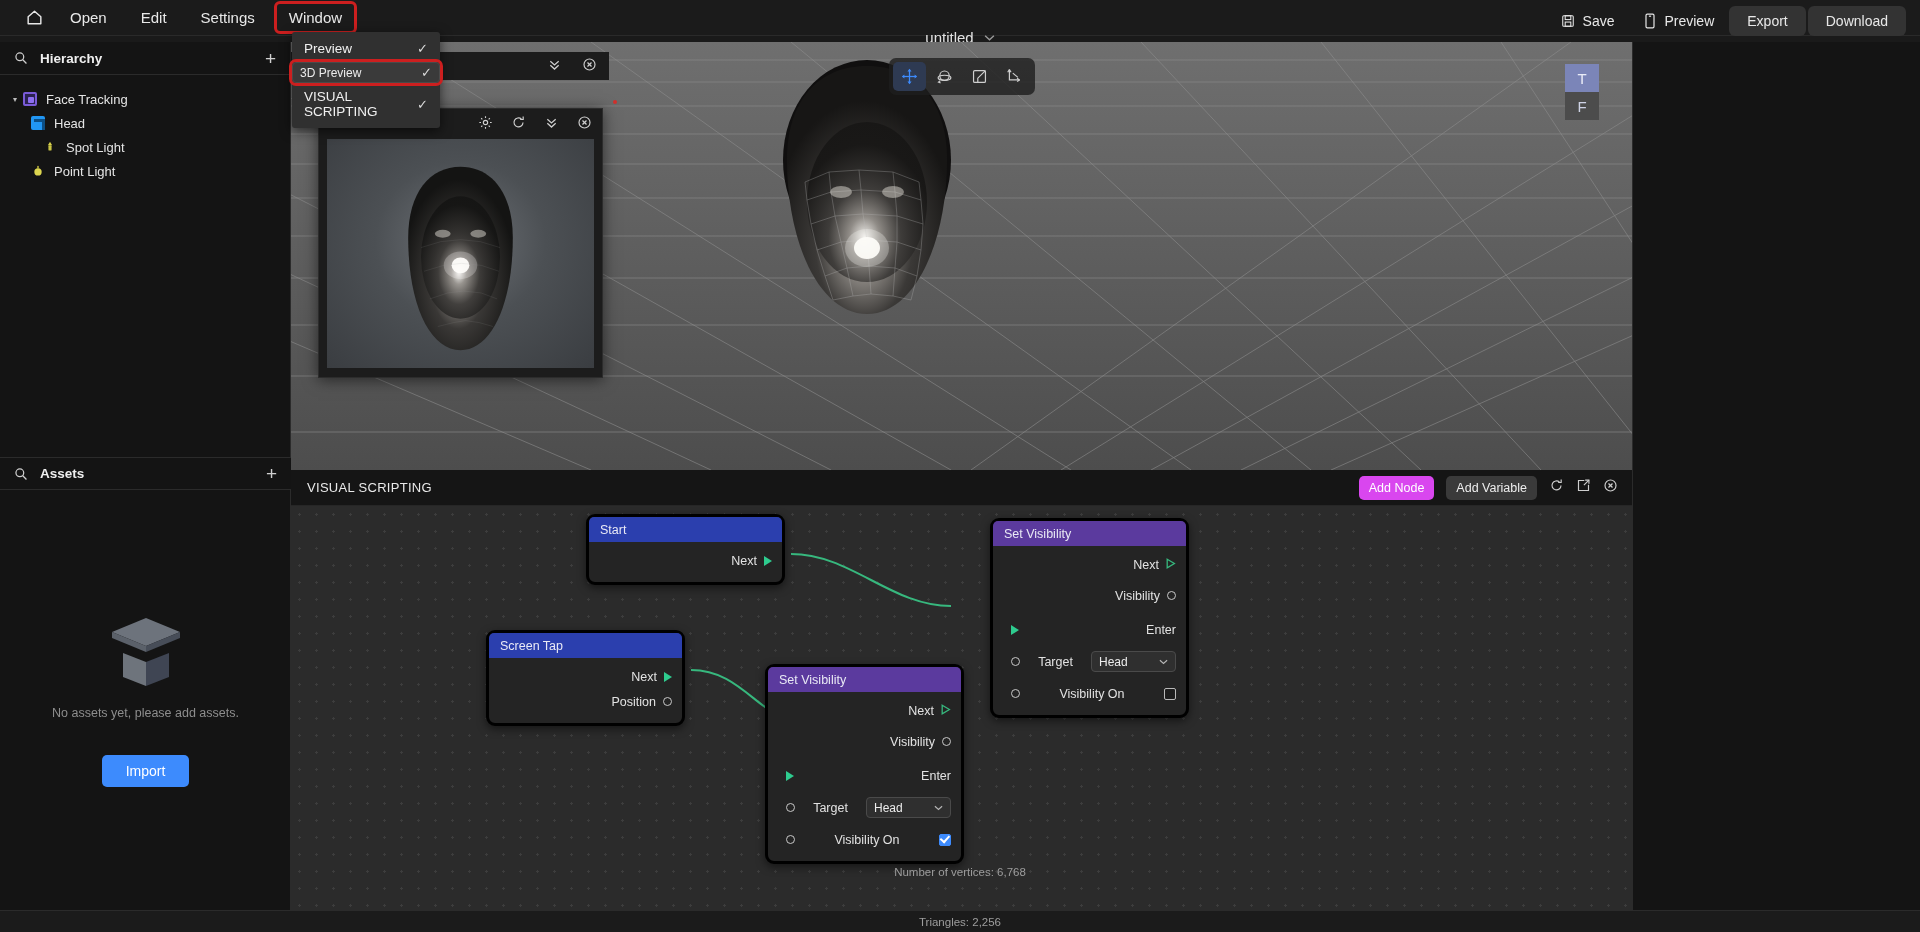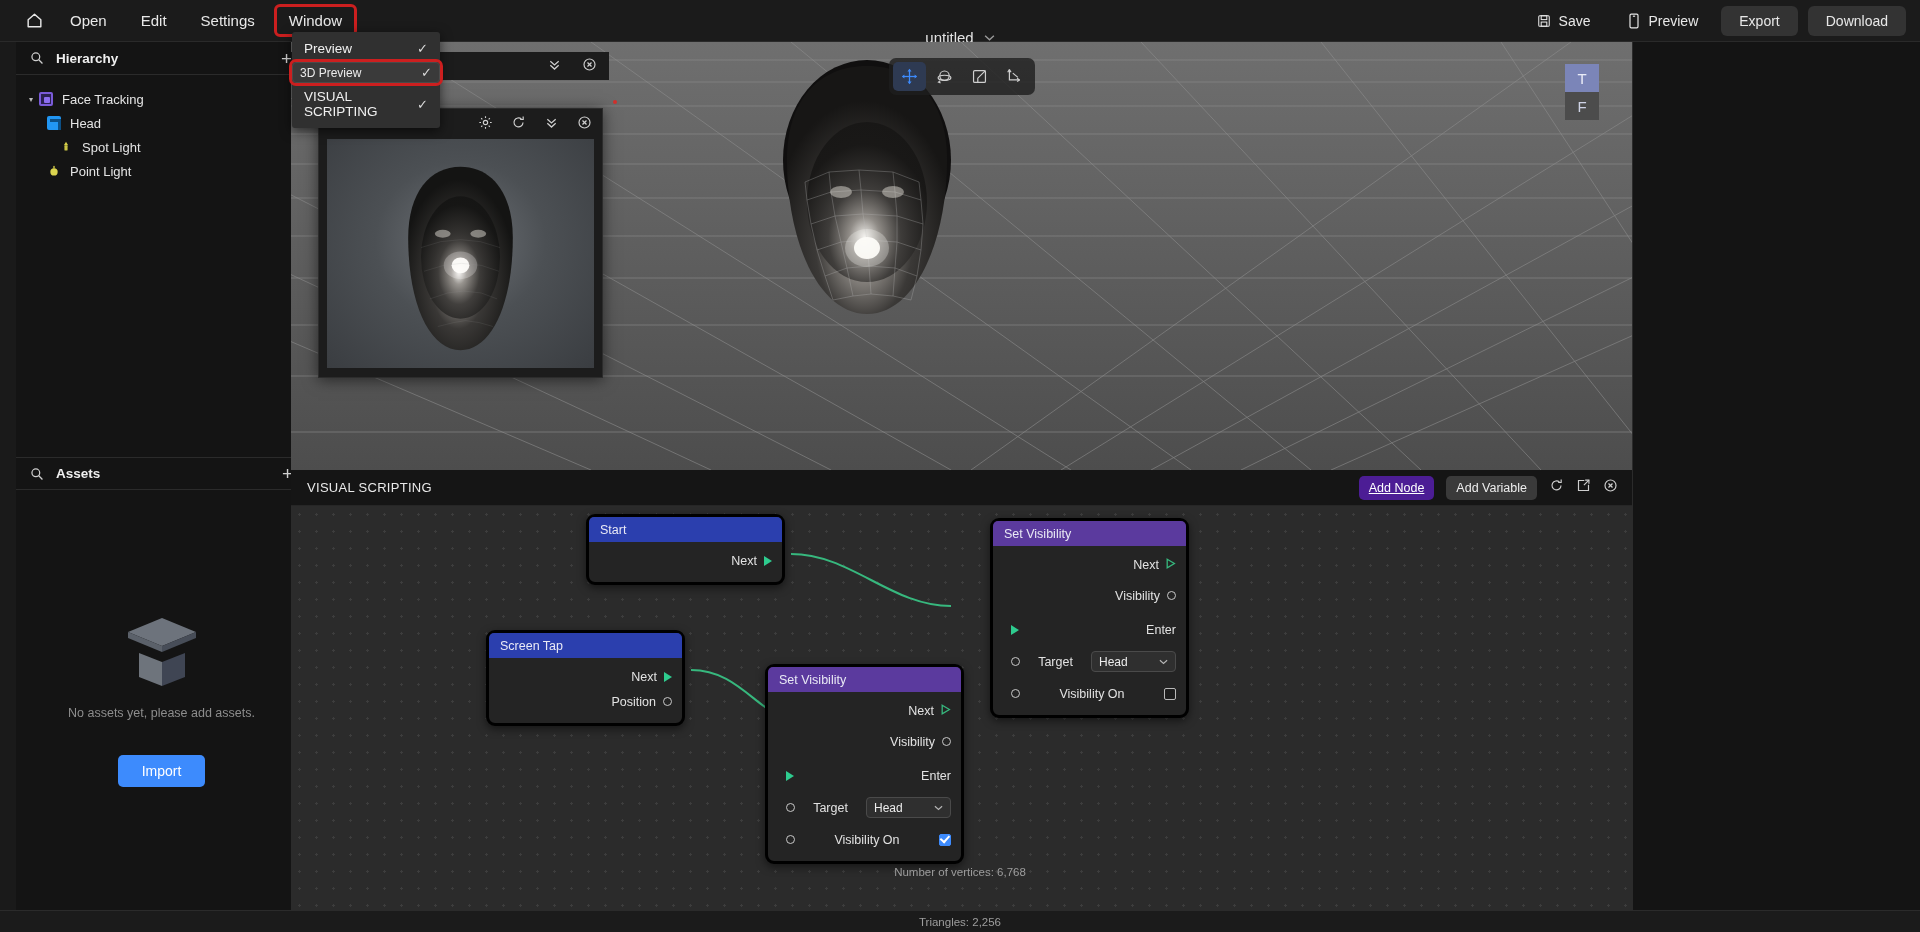--- a/index.html
+++ b/index.html
@@ -7,38 +7,38 @@
     width: 1920px; height: 932px;
     background: #1a1a1a;
     font-family: "Liberation Sans", sans-serif;
     overflow: hidden;
     color: #e6e6e6;
   }
   #app { position: relative; width: 1920px; height: 932px; }
 
   
   .topbar {
-    position: absolute; top: 0; left: 0; width: 1920px; height: 42px;
+    position: absolute; top: 0; left: 0; width: 1920px; height: 36px;
     background: #1b1b1b; display: flex; align-items: center;
     border-bottom: 1px solid #2a2a2a;
   }
   .home-icon { margin-left: 20px; width: 28px; height: 28px; display:flex; align-items:center; justify-content:center; cursor:pointer;}
   .menu-item {
     font-size: 15px; color: #e8e8e8; padding: 5px 12px; margin-left: 10px;
     cursor: pointer; position: relative; border-radius: 3px;
   }
   .menu-item.highlighted { outline: 3px solid #cc1f1f; outline-offset: 0px; }
   .title-center {
     position: absolute; left: 0; right: 0; top: 16px; height: 42px;
     display: flex; align-items: center; justify-content: center;
     pointer-events: none;
   }
   .title-center .t { font-size: 15px; color: #e2e2e2; pointer-events:auto; cursor:pointer;}
   .title-center .caret { margin-left: 10px; color:#9a9a9a; font-size: 11px; pointer-events:auto;}
-  .top-right { position: absolute; right: 14px; top: 0; height: 42px; display: flex; align-items: center; gap: 10px;}
+  .top-right { position: absolute; right: 14px; top: 0; height: 42px; display: flex; align-items: center; gap: 2px;}
   .tr-btn {
     display: flex; align-items: center; gap: 7px; font-size: 14px; color: #e8e8e8;
     padding: 7px 13px; border-radius: 6px; cursor: pointer; background: transparent;
   }
   .tr-btn.filled { background: #333333; padding: 7px 18px; }
   .tr-icon { width: 15px; height: 16px; display:flex; align-items:center; justify-content:center;}
 
   
   .dropdown {
     position: absolute; left: 292px; top: 32px; width: 148px;
@@ -47,21 +47,21 @@
   }
   .dd-item {
     display: flex; align-items: center; justify-content: space-between;
     padding: 6px 12px; font-size: 13.5px; color: #f0f0f0; cursor: pointer;
     position: relative;
   }
   .dd-item.sel { outline: 3px solid #cc1f1f; background:#3a3a3a;}
   .dd-check { color: #dadada; font-size: 13px; }
 
   
-  .left-col { position: absolute; left: 16px; top: 42px; width: 291px; height: 890px; background: #141414;
+  .left-col { position: absolute; left: 0; top: 42px; width: 291px; height: 890px; background: #141414;
               border-right: 1px solid #2b2b2b; }
   .panel-head {
     height: 33px; display: flex; align-items: center; padding: 0 14px;
     border-bottom: 1px solid #2b2b2b; position: relative; background:#141414;
   }
   .panel-head .ph-title { font-size: 13.5px; font-weight: bold; color: #efefef; margin-left: 12px; }
   .panel-head .plus { position: absolute; right: 14px; color: #d0d0d0; font-size: 19px; cursor: pointer; line-height: 1;}
   .search-ico { width: 14px; height: 14px; }
 
   .hier-body { padding-top: 12px; }
@@ -117,21 +117,21 @@
     position: absolute; left: 291px; top: 52px; width: 318px; height: 28px;
     background:#1c1c1c; z-index: 30; display:flex; align-items:center; justify-content:flex-end; padding-right: 12px; gap: 20px;
   }
 
   
   .vs-panel { position: absolute; left: 291px; top: 470px; width: 1341px; height: 462px; background: #151515; }
   .vs-head { height: 36px; display:flex; align-items:center; padding: 0 16px; position:relative; border-bottom:1px solid #262626;}
   .vs-title { font-size: 13px; color: #e9e9e9; letter-spacing: .3px; }
   .vs-actions { position:absolute; right: 14px; display:flex; align-items:center; gap: 12px;}
   .pill { font-size: 12.5px; padding: 5px 10px; border-radius: 5px; cursor:pointer;}
-  .pill.blue { background: #4c1d95; color: #fff; text-decoration: underline; }
+  .pill.blue { background: #d946ef; color: #fff; }
   .pill.grey { background: #3a3a3a; color: #ededed; }
   .vs-canvas {
     position: absolute; left: 0; right: 0; top: 36px; bottom: 0; overflow: hidden;
     background-color: #2b2b2b;
     background-image: radial-gradient(#3d3d3d 1.1px, transparent 1.1px);
     background-size: 17px 17px;
   }
   .node { position: absolute; border-radius: 9px; background: #242424; border: 3px solid #000;
           box-shadow: 0 3px 9px rgba(0,0,0,.5); }
   .node-head { height: 25px; border-radius: 5px 5px 0 0; display:flex; align-items:center; padding-left: 11px; font-size: 12.5px; color: #e9e9f5;}

